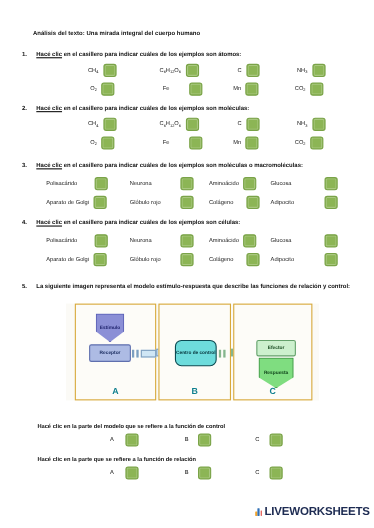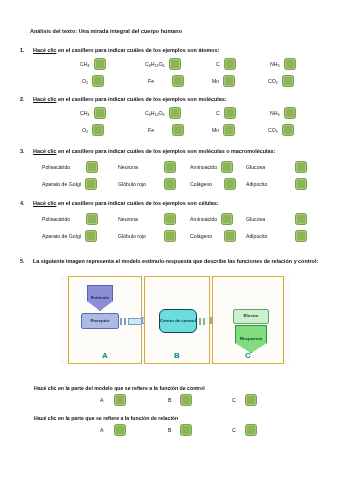--- a/index.html
+++ b/index.html
@@ -482,14 +482,22 @@
   </div>
   <div class="opt" style="left:168px; top:424px;">
     <span class="opt-letter">B</span>
     <span class="chk" style="margin-left:5px;"></span>
   </div>
   <div class="opt" style="left:232px; top:424px;">
     <span class="opt-letter">C</span>
     <span class="chk" style="margin-left:5px;"></span>
   </div>
 
+  <div class="logo">
+    <span class="logo-mark">
+      <i class="lm1"></i>
+        <i class="lm2"></i>
+        <i class="lm3"></i>
+    </span>
+    <span class="logo-text">LIVEWORKSHEETS</span>
+  </div>
 
 </div>
 
 </body></html>

